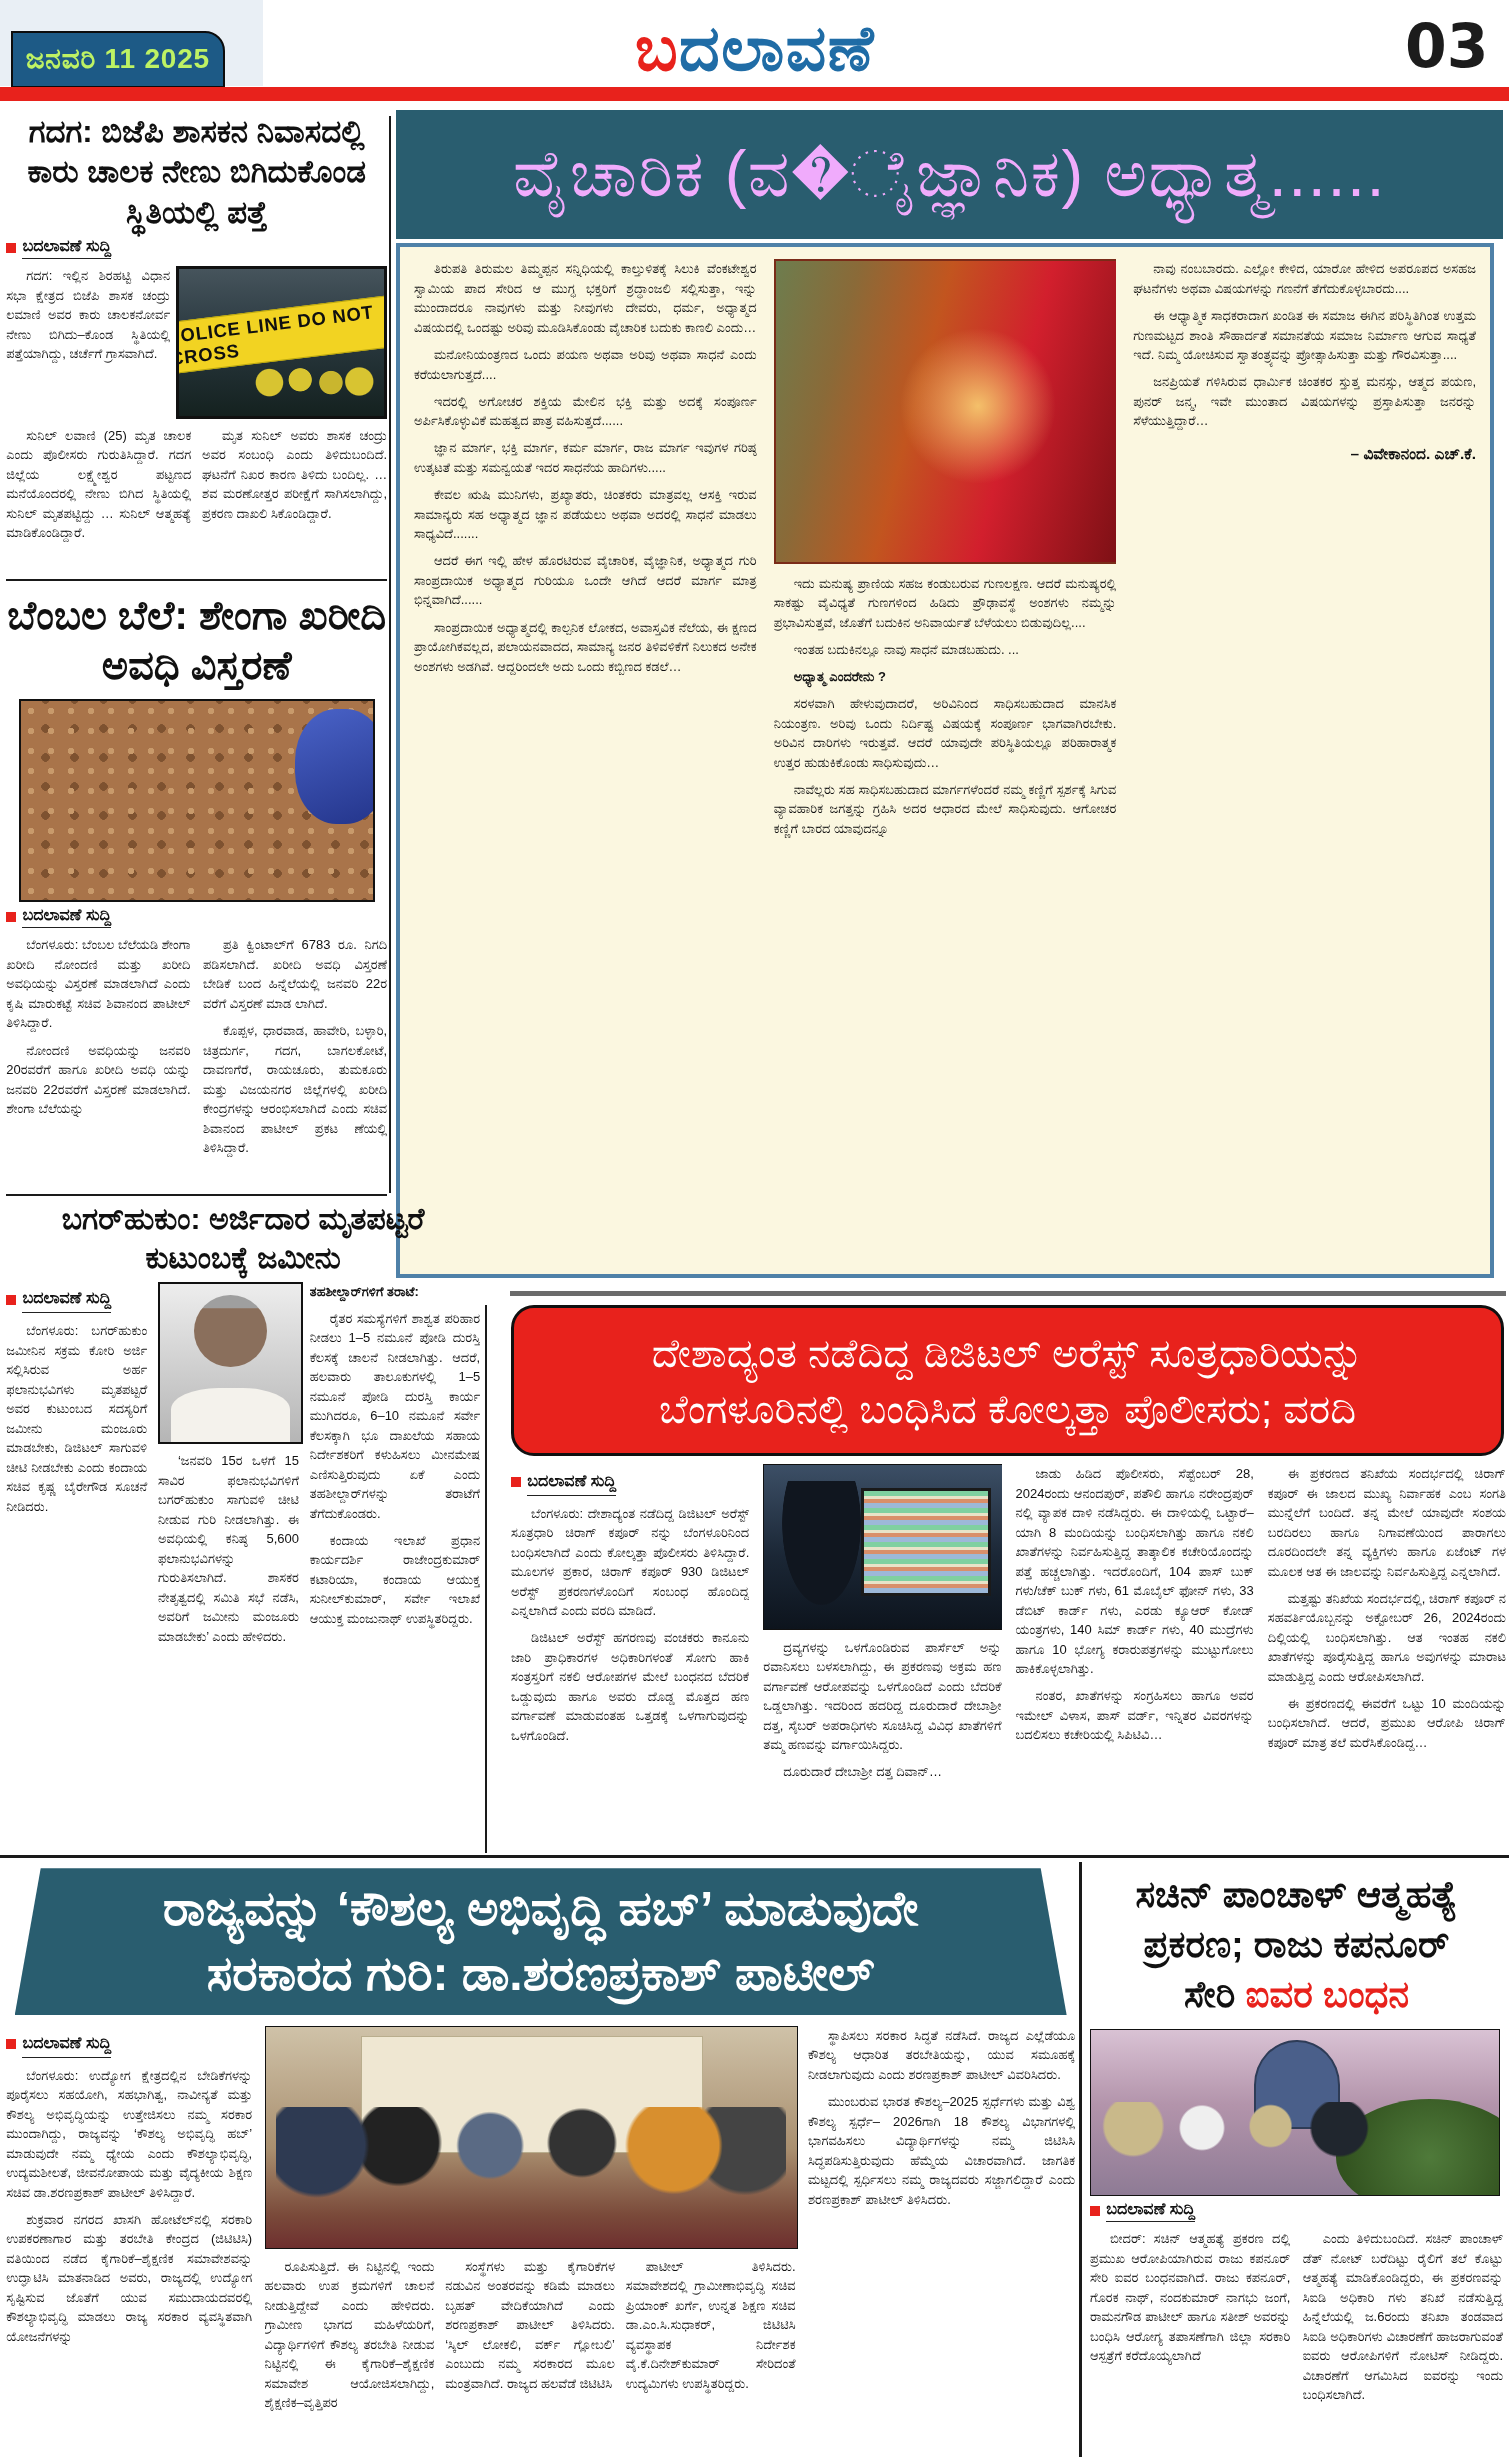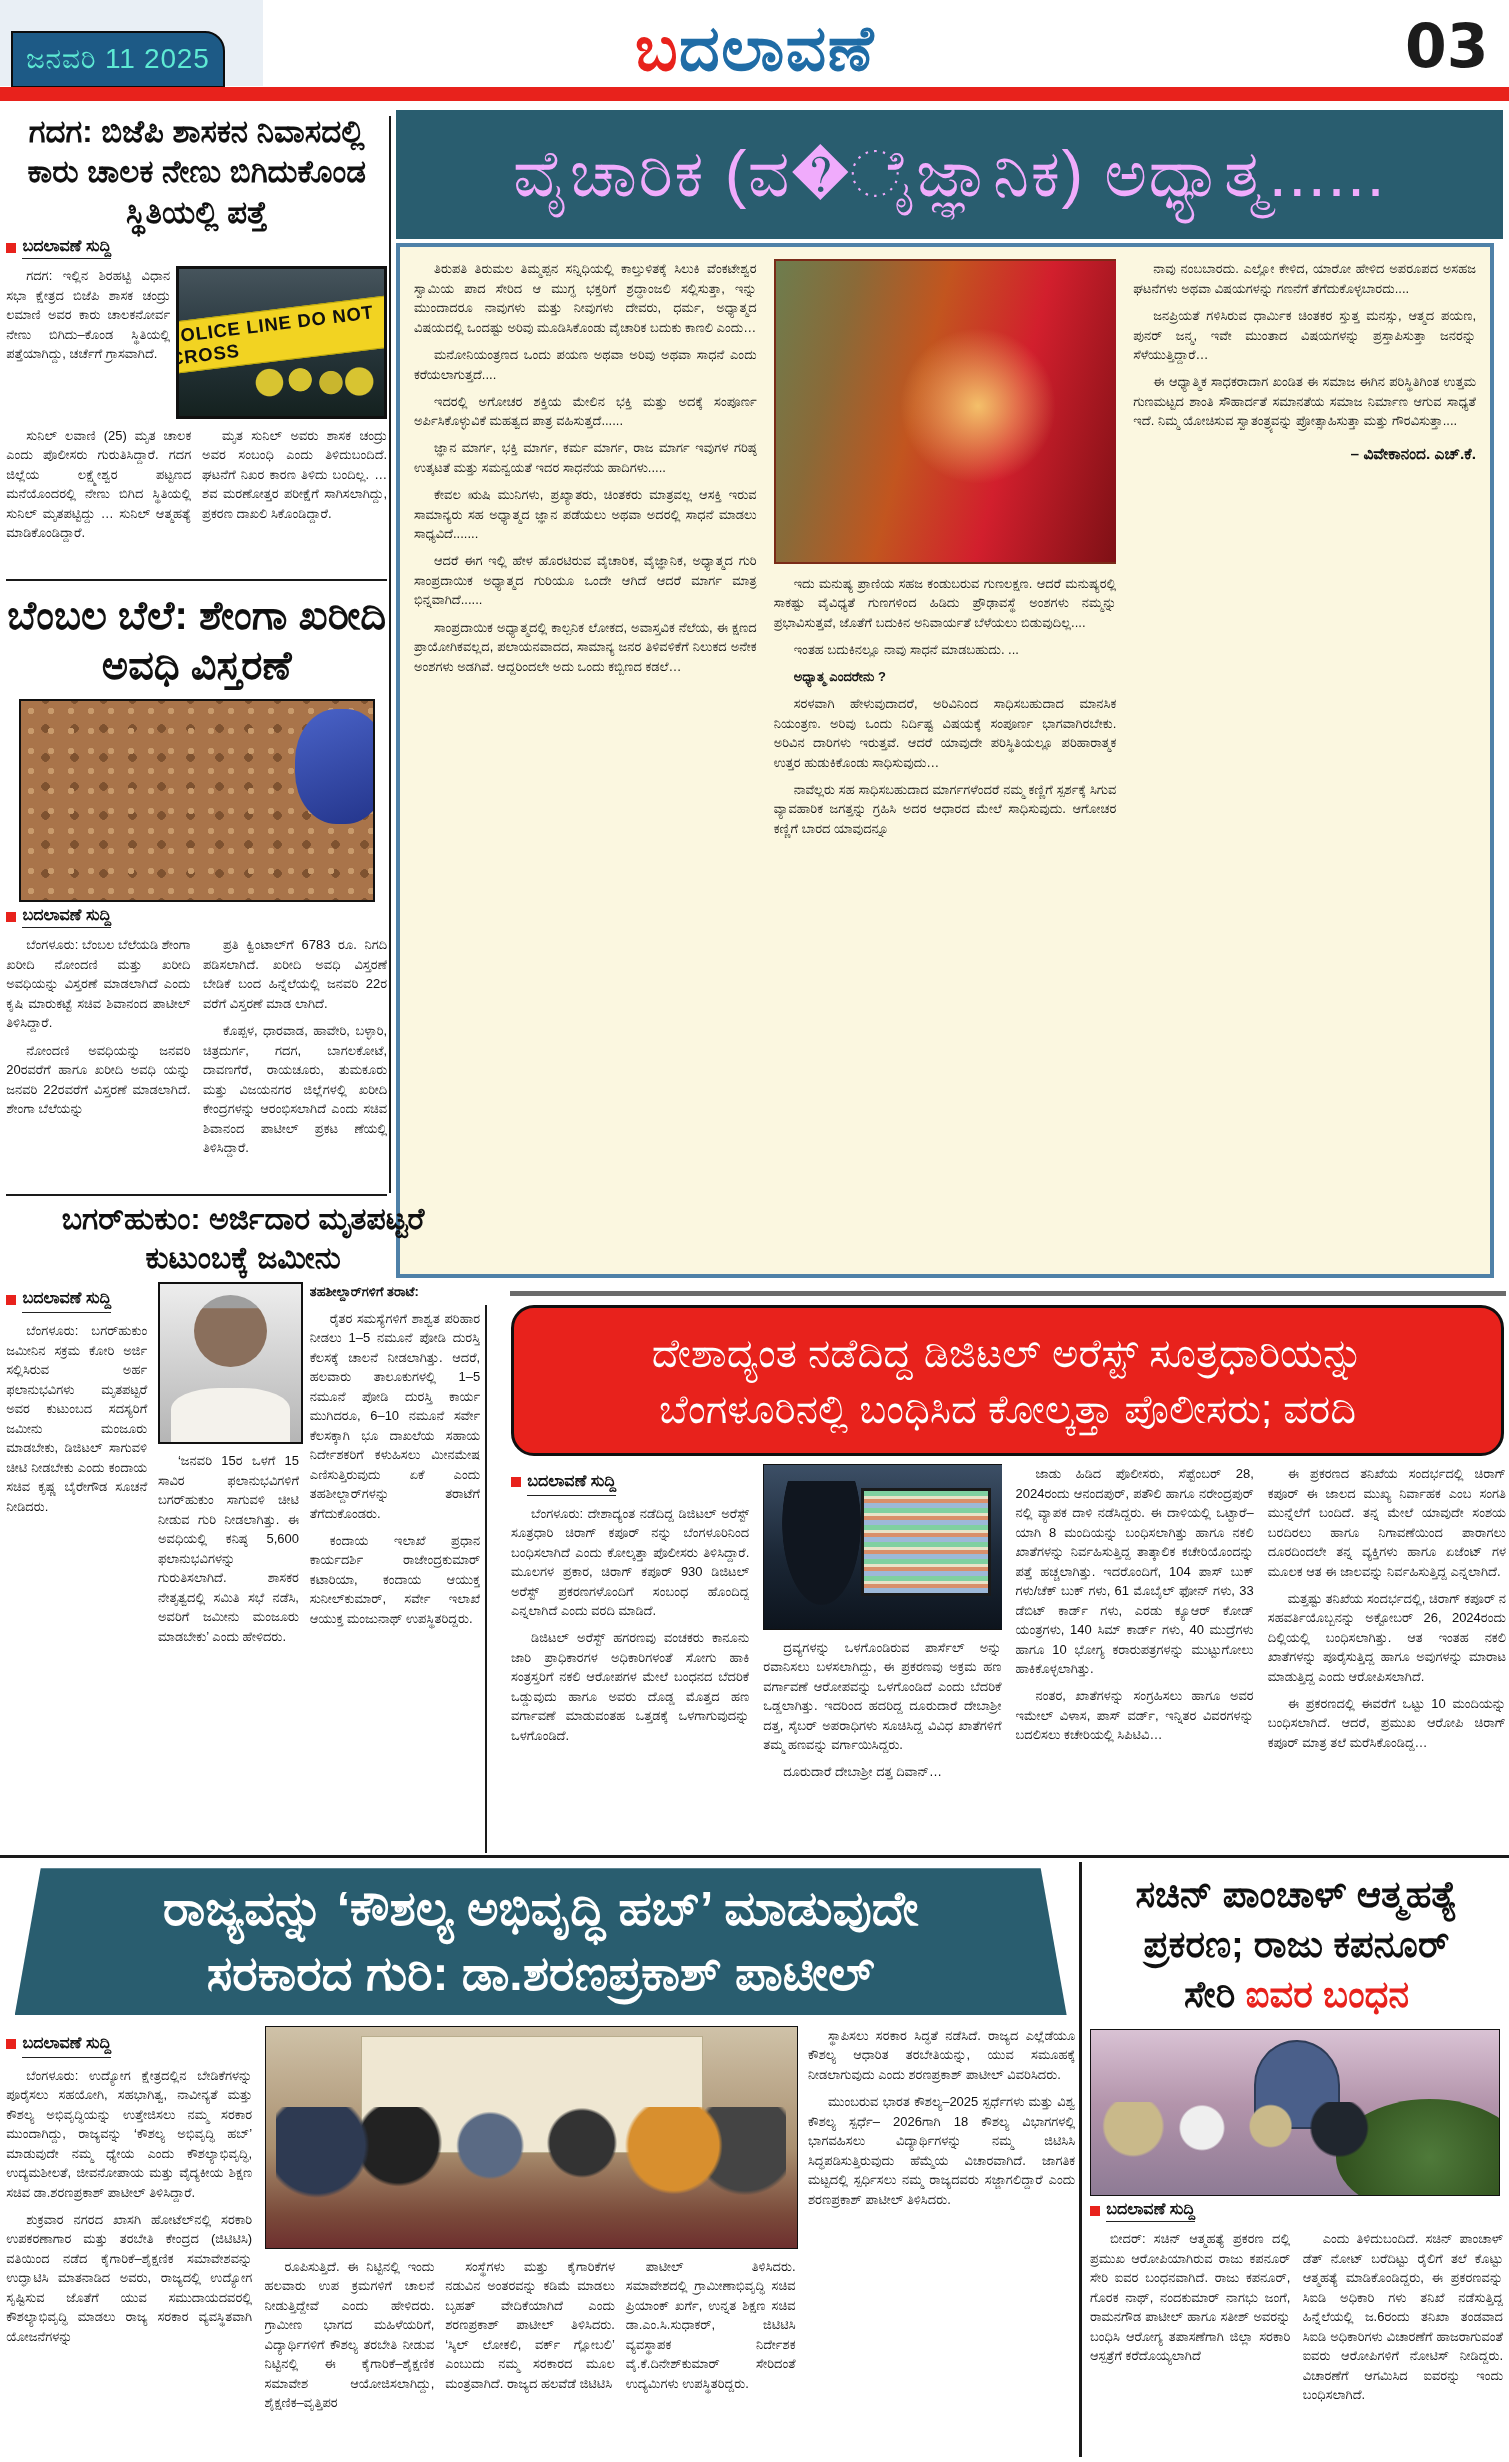--- a/index.html
+++ b/index.html
@@ -3,21 +3,21 @@
 <meta charset="utf-8">
 <style>
   html,body{margin:0;padding:0;background:#fff;}
   #page{position:relative;width:1510px;height:2462px;background:#ffffff;overflow:hidden;
         font-family:"Liberation Sans","DejaVu Sans",sans-serif;color:#111;}
   
   .header-band{position:absolute;left:0;top:0;width:1510px;height:86px;background:#ffffff;}
   .header-paleblue{position:absolute;left:0;top:0;width:263px;height:86px;background:#e9eff5;}
   .date-box{position:absolute;left:10.8px;top:31px;width:210px;height:53px;background:#1d5a86;
             border:2.3px solid #0c0c0c;border-top-right-radius:20px;display:flex;align-items:center;
-            justify-content:center;color:#5eead4;font-weight:normal;font-size:28px;letter-spacing:0.8px;}
+            justify-content:center;color:#bef264;font-weight:bold;font-size:28px;letter-spacing:0.8px;}
   .masthead{position:absolute;left:0;top:12.4px;width:1510px;text-align:center;font-size:63px;
             font-weight:bold;letter-spacing:1.5px;color:#1f6ca6;}
   .masthead .first{color:#e8221c;}
   .page-number{position:absolute;right:21.6px;top:10.8px;font-size:60px;font-weight:bold;color:#1c1c1c;
                font-family:"DejaVu Sans",sans-serif;}
   .red-bar{position:absolute;left:0;top:87px;width:1510px;height:14px;background:#e8221c;}
   
   .byline{display:flex;align-items:center;gap:6.2px;margin:4.6px 0 7.7px 0;}
   .byline .bullet{width:10px;height:10px;background:#e8221c;flex:0 0 auto;}
   .byline .label{font-weight:bold;font-size:16px;border-bottom:1.5px solid #222;padding-bottom:2.3px;}
@@ -207,22 +207,22 @@
             <div class="glow"></div>
           </div>
           <p>ಇದು ಮನುಷ್ಯ ಪ್ರಾಣಿಯ ಸಹಜ ಕಂಡುಬರುವ ಗುಣಲಕ್ಷಣ. ಆದರೆ ಮನುಷ್ಯರಲ್ಲಿ ಸಾಕಷ್ಟು ವೈವಿಧ್ಯತೆ ಗುಣಗಳಿಂದ ಹಿಡಿದು ಪ್ರೌಢಾವಸ್ಥೆ ಅಂಶಗಳು ನಮ್ಮನ್ನು ಪ್ರಭಾವಿಸುತ್ತವೆ, ಜೊತೆಗೆ ಬದುಕಿನ ಅನಿವಾರ್ಯತೆ ಬೆಳೆಯಲು ಬಿಡುವುದಿಲ್ಲ....</p>
           <p>ಇಂತಹ ಬದುಕಿನಲ್ಲೂ ನಾವು ಸಾಧನೆ ಮಾಡಬಹುದು. ...</p>
           <p class="subhead">ಅಧ್ಯಾತ್ಮ ಎಂದರೇನು ?</p>
           <p>ಸರಳವಾಗಿ ಹೇಳುವುದಾದರೆ, ಅರಿವಿನಿಂದ ಸಾಧಿಸಬಹುದಾದ ಮಾನಸಿಕ ನಿಯಂತ್ರಣ. ಅರಿವು ಒಂದು ನಿರ್ದಿಷ್ಟ ವಿಷಯಕ್ಕೆ ಸಂಪೂರ್ಣ ಭಾಗವಾಗಿರಬೇಕು. ಅರಿವಿನ ದಾರಿಗಳು ಇರುತ್ತವೆ. ಆದರೆ ಯಾವುದೇ ಪರಿಸ್ಥಿತಿಯಲ್ಲೂ ಪರಿಹಾರಾತ್ಮಕ ಉತ್ತರ ಹುಡುಕಿಕೊಂಡು ಸಾಧಿಸುವುದು…</p>
           <p>ನಾವೆಲ್ಲರು ಸಹ ಸಾಧಿಸಬಹುದಾದ ಮಾರ್ಗಗಳೆಂದರೆ ನಮ್ಮ ಕಣ್ಣಿಗೆ ಸ್ಪರ್ಶಕ್ಕೆ ಸಿಗುವ ವ್ಯಾವಹಾರಿಕ ಜಗತ್ತನ್ನು ಗ್ರಹಿಸಿ ಅದರ ಆಧಾರದ ಮೇಲೆ ಸಾಧಿಸುವುದು. ಆಗೋಚರ ಕಣ್ಣಿಗೆ ಬಾರದ ಯಾವುದನ್ನೂ</p>
         </div>
         <div class="sp-col">
           <p>ನಾವು ನಂಬಬಾರದು. ಎಲ್ಲೋ ಕೇಳಿದ, ಯಾರೋ ಹೇಳಿದ ಅಪರೂಪದ ಅಸಹಜ ಘಟನೆಗಳು ಅಥವಾ ವಿಷಯಗಳನ್ನು ಗಣನೆಗೆ ತೆಗೆದುಕೊಳ್ಳಬಾರದು....</p>
+          <p>ಈ ಆಧ್ಯಾತ್ಮಿಕ ಸಾಧಕರಾದಾಗ ಖಂಡಿತ ಈ ಸಮಾಜ ಈಗಿನ ಪರಿಸ್ಥಿತಿಗಿಂತ ಉತ್ತಮ ಗುಣಮಟ್ಟದ ಶಾಂತಿ ಸೌಹಾರ್ದತೆ ಸಮಾನತೆಯ ಸಮಾಜ ನಿರ್ಮಾಣ ಆಗುವ ಸಾಧ್ಯತೆ ಇದೆ. ನಿಮ್ಮ ಯೋಚಿಸುವ ಸ್ವಾತಂತ್ರ್ಯವನ್ನು ಪ್ರೋತ್ಸಾಹಿಸುತ್ತಾ ಮತ್ತು ಗೌರವಿಸುತ್ತಾ....</p>
           <p>ಜನಪ್ರಿಯತೆ ಗಳಿಸಿರುವ ಧಾರ್ಮಿಕ ಚಿಂತಕರ ಸ್ತುತ್ತ ಮನಸ್ಸು, ಆತ್ಮದ ಪಯಣ, ಪುನರ್ ಜನ್ಮ, ಇವೇ ಮುಂತಾದ ವಿಷಯಗಳನ್ನು ಪ್ರಸ್ತಾಪಿಸುತ್ತಾ ಜನರನ್ನು ಸೆಳೆಯುತ್ತಿದ್ದಾರೆ…</p>
-          <p>ಈ ಆಧ್ಯಾತ್ಮಿಕ ಸಾಧಕರಾದಾಗ ಖಂಡಿತ ಈ ಸಮಾಜ ಈಗಿನ ಪರಿಸ್ಥಿತಿಗಿಂತ ಉತ್ತಮ ಗುಣಮಟ್ಟದ ಶಾಂತಿ ಸೌಹಾರ್ದತೆ ಸಮಾನತೆಯ ಸಮಾಜ ನಿರ್ಮಾಣ ಆಗುವ ಸಾಧ್ಯತೆ ಇದೆ. ನಿಮ್ಮ ಯೋಚಿಸುವ ಸ್ವಾತಂತ್ರ್ಯವನ್ನು ಪ್ರೋತ್ಸಾಹಿಸುತ್ತಾ ಮತ್ತು ಗೌರವಿಸುತ್ತಾ....</p>
           <div class="sp-sign">– ವಿವೇಕಾನಂದ. ಎಚ್.ಕೆ.</div>
         </div>
       </div>
     </div>
   </div>
 
   <div class="art-groundnut">
     <div class="headline">ಬೆಂಬಲ ಬೆಲೆ: ಶೇಂಗಾ ಖರೀದಿ ಅವಧಿ ವಿಸ್ತರಣೆ</div>
     <div class="peanut-photo photo">
       <div class="sari"></div>

